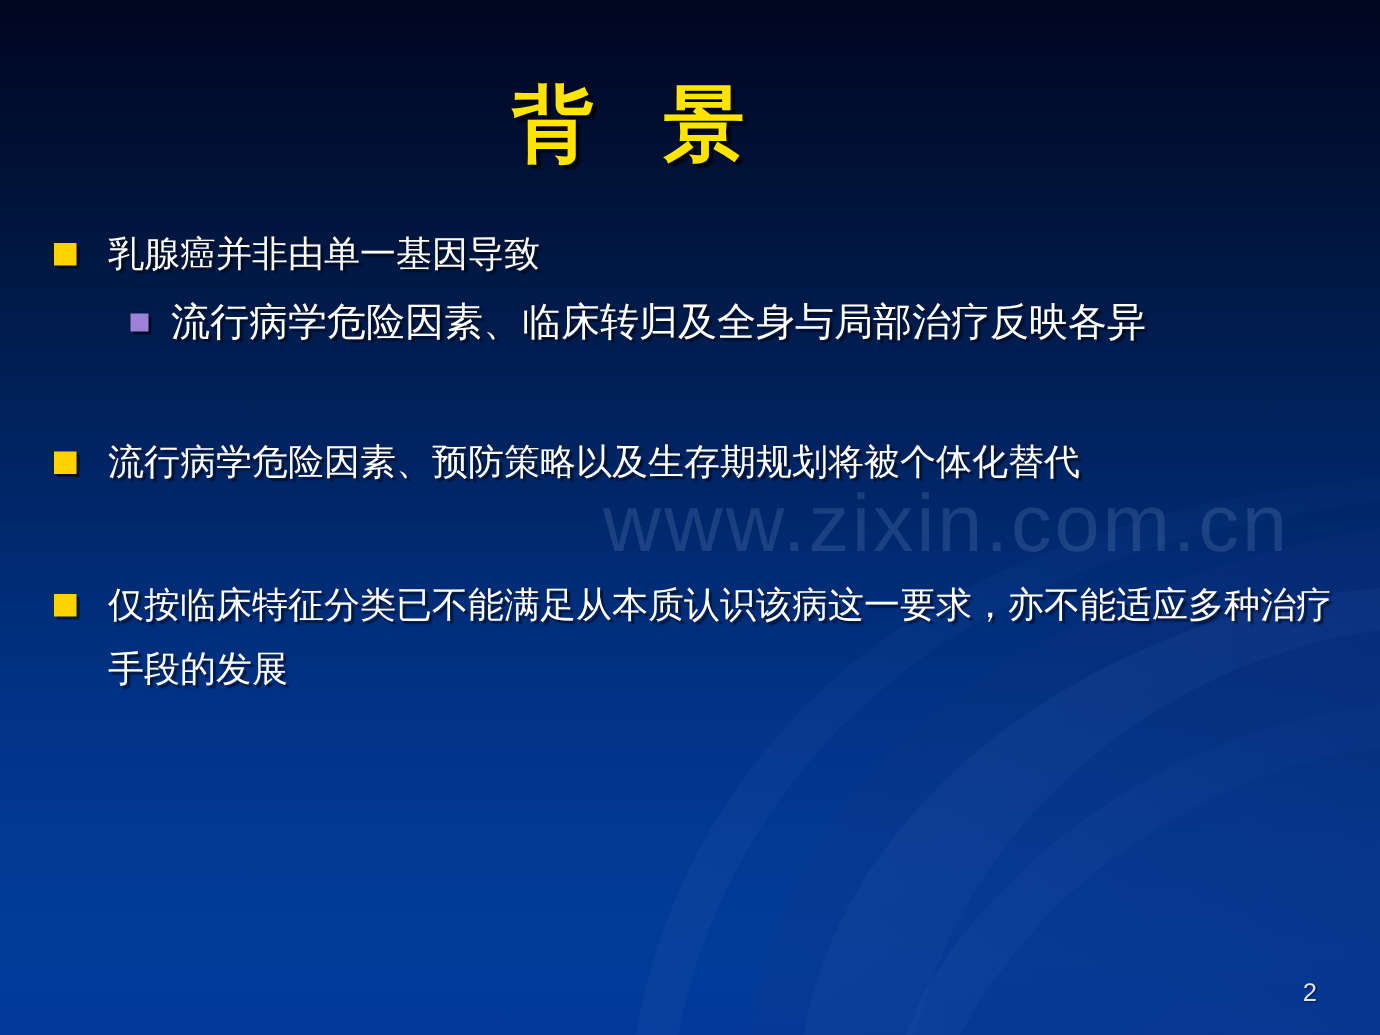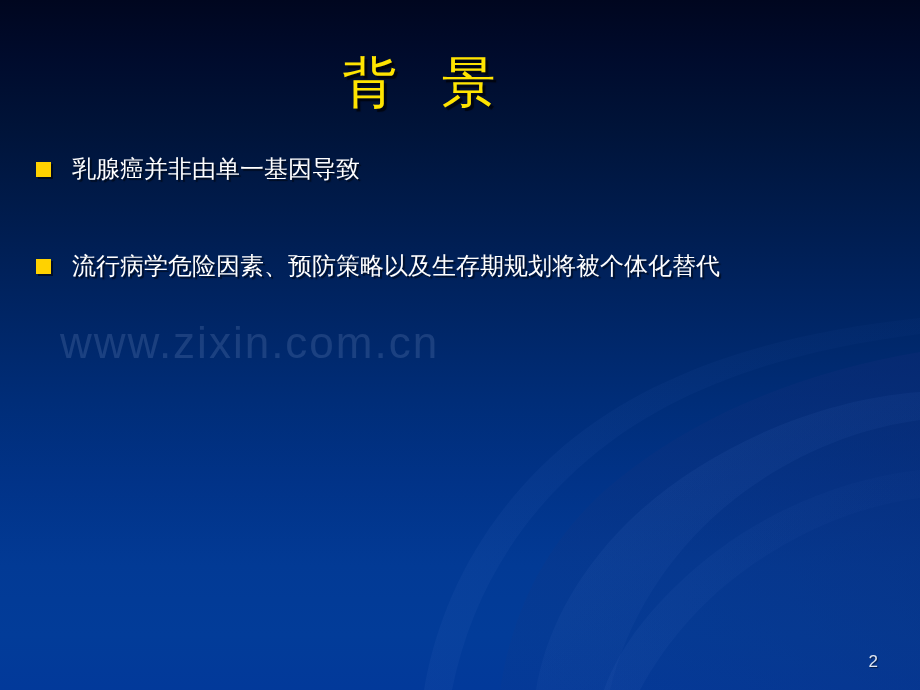--- a/index.html
+++ b/index.html
@@ -32,39 +32,39 @@
     inset: 0;
     pointer-events: none;
   }
 
   
   .watermark {
     position: absolute;
     left: 60px;
     top: 318px;
     width: 800px;
-    text-align: left;
-    font-size: 44px;
+    text-align: right;
+    font-size: 54px;
     letter-spacing: 2px;
     font-family: "Liberation Sans", sans-serif;
     color: rgba(150, 175, 220, 0.18);
     white-space: nowrap;
     pointer-events: none;
     user-select: none;
   }
 
   
   .title {
     position: absolute;
     left: 0;
     top: 52px;
     width: 838px;
     text-align: center;
     font-size: 54px;
-    font-weight: normal;
+    font-weight: bold;
     color: #ffe400;
     letter-spacing: 14px;
     text-indent: 14px;
     text-shadow: 3px 3px 1px rgba(0,0,0,0.70);
     line-height: 1.15;
   }
 
   
   .body {
     position: absolute;
@@ -156,30 +156,42 @@
 
   <div class="body">
 
     <div class="bullet-row lvl1">
       <span class="marker">
           <span class="marker-sq"></span>
         </span>
       <span class="btext">乳腺癌并非由单一基因导致</span>
     </div>
 
+    <div class="bullet-row lvl2">
+      <span class="marker">
+          <span class="marker-sq"></span>
+        </span>
+      <span class="btext">流行病学危险因素、临床转归及全身与局部治疗反映各异</span>
+    </div>
 
     <div class="gap-lg"></div>
 
     <div class="bullet-row lvl1">
       <span class="marker">
           <span class="marker-sq"></span>
         </span>
       <span class="btext">流行病学危险因素、预防策略以及生存期规划将被个体化替代</span>
     </div>
 
     <div class="gap-md"></div>
 
+    <div class="bullet-row lvl1">
+      <span class="marker">
+          <span class="marker-sq"></span>
+        </span>
+      <span class="btext">仅按临床特征分类已不能满足从本质认识该病这一要求，亦不能适应多种治疗手段的发展</span>
+    </div>
 
   </div>
 
   <div class="pagenum">2</div>
 
 </div>
 
 </body></html>

